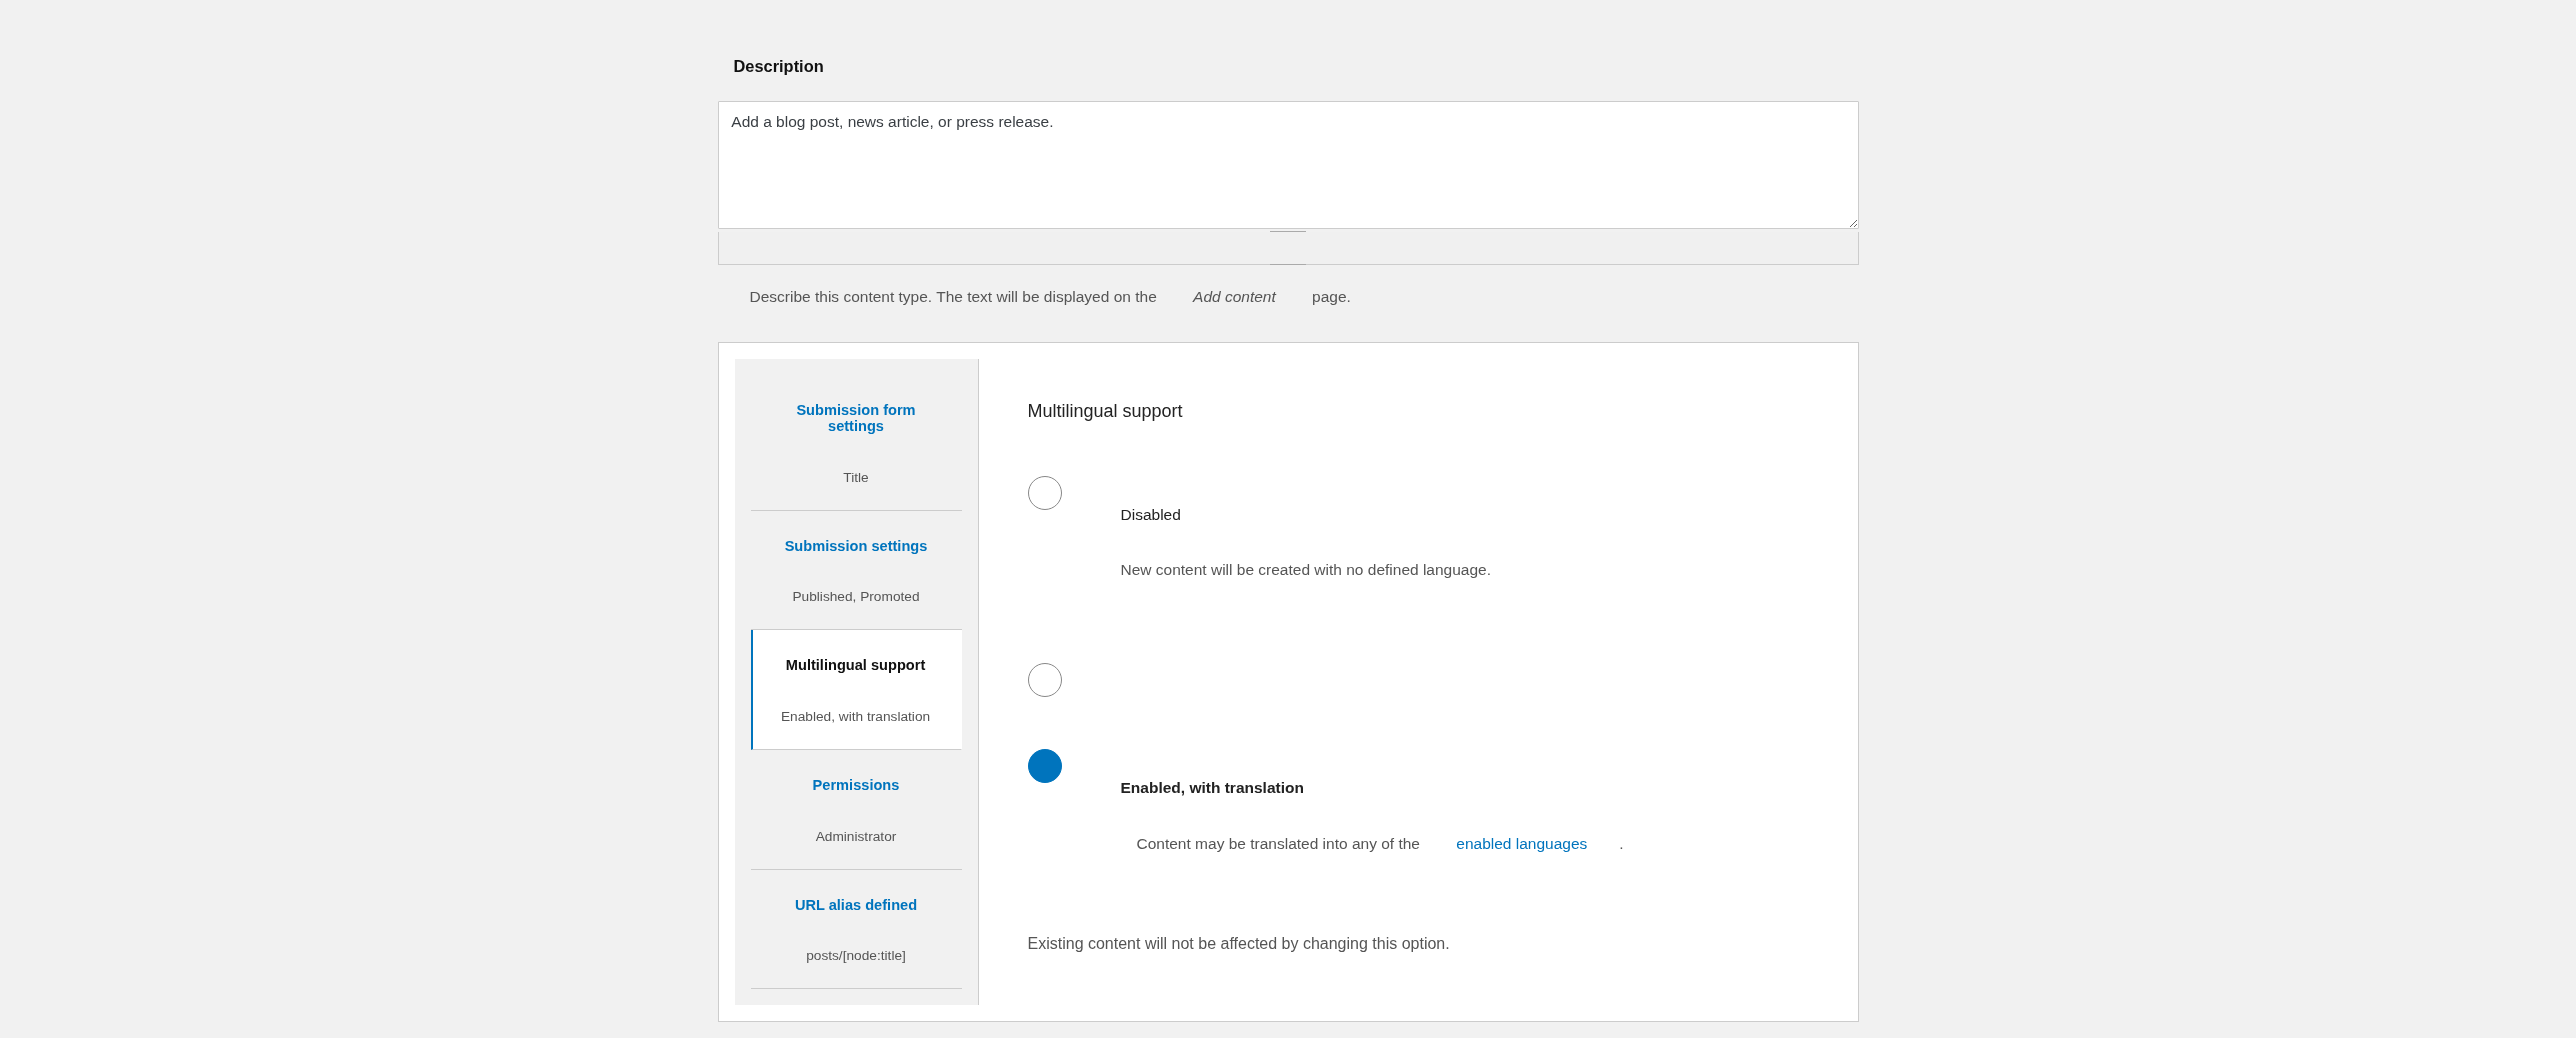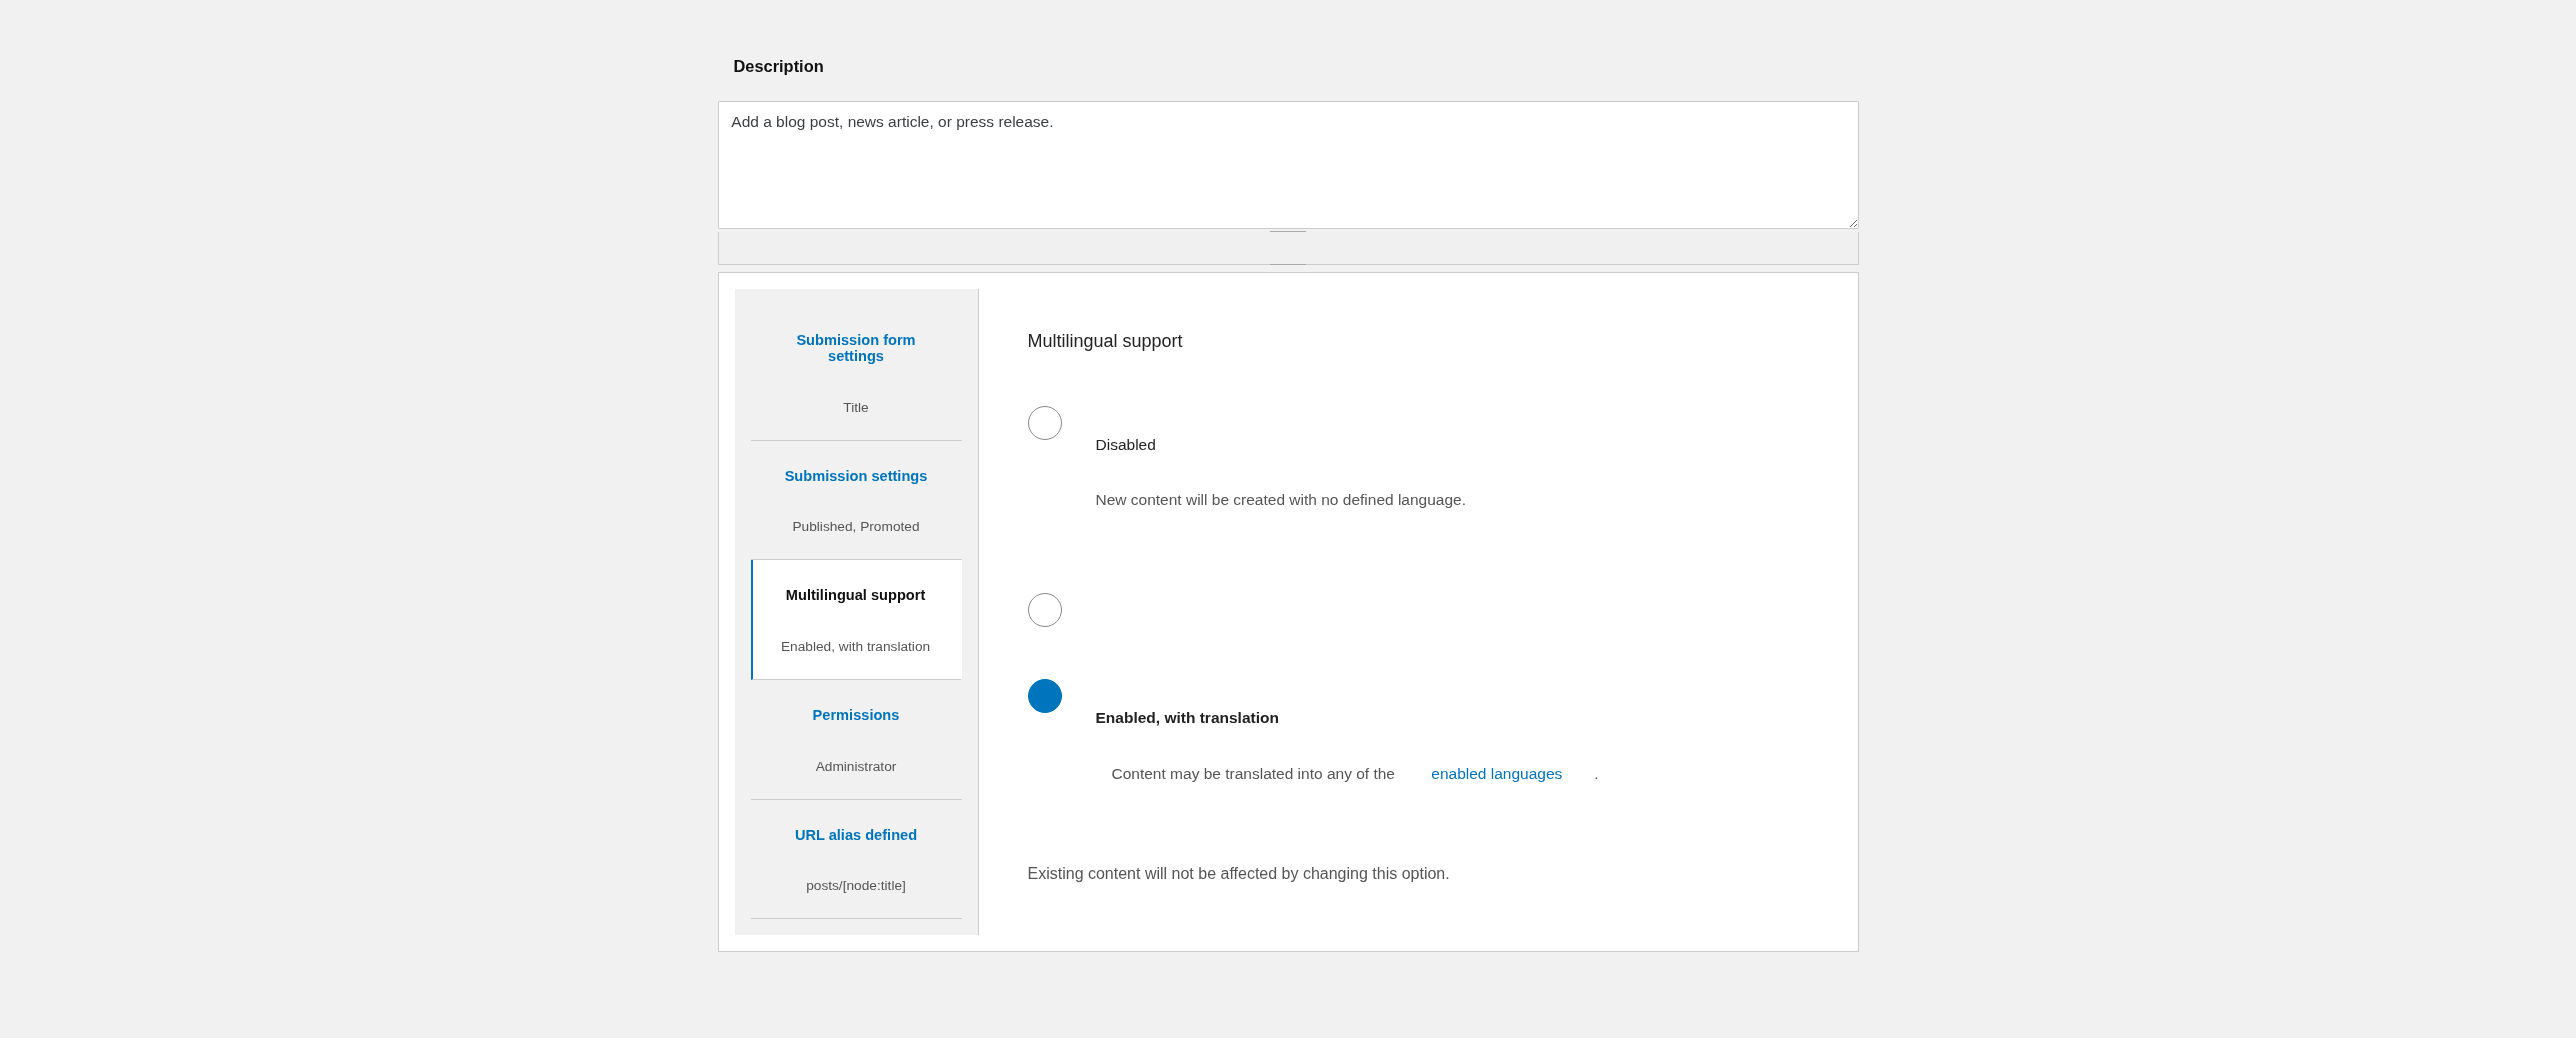--- a/index.html
+++ b/index.html
@@ -99,21 +99,21 @@
   }
   .pane-heading {
     font-size: 18px;
     color: #222;
     margin-bottom: 20px;
     font-weight: 400;
   }
   .radio-option {
     display: flex;
     align-items: flex-start;
-    gap: 2px;
+    gap: 27px;
     margin-bottom: 18px;
   }
   .radio-circle {
     width: 14.6px;
     height: 14.6px;
     border: 0.9px solid #888;
     border-radius: 50%;
     margin-top: 1.8px;
     flex-shrink: 0;
     display: flex;
@@ -159,20 +159,23 @@
 
 <div class="wrapper">
 
   <div class="field-label">Description</div>
 
   <textarea class="description-textarea" style="">Add a blog post, news article, or press release.</textarea>
   <div class="resize-handle">
     <div class="resize-handle-lines"></div>
   </div>
 
+  <div class="help-text">
+    <span>Describe this content type. The text will be displayed on the </span><em>Add content</em><span> page.</span>
+  </div>
 
   <div class="vertical-tabs">
 
     <div class="vtabs-menu">
       <div class="vtabs-item">
         <div class="vtabs-item-title">Submission form settings</div>
         <div class="vtabs-item-summary">Title</div>
       </div>
       <div class="vtabs-item">
         <div class="vtabs-item-title">Submission settings</div>

